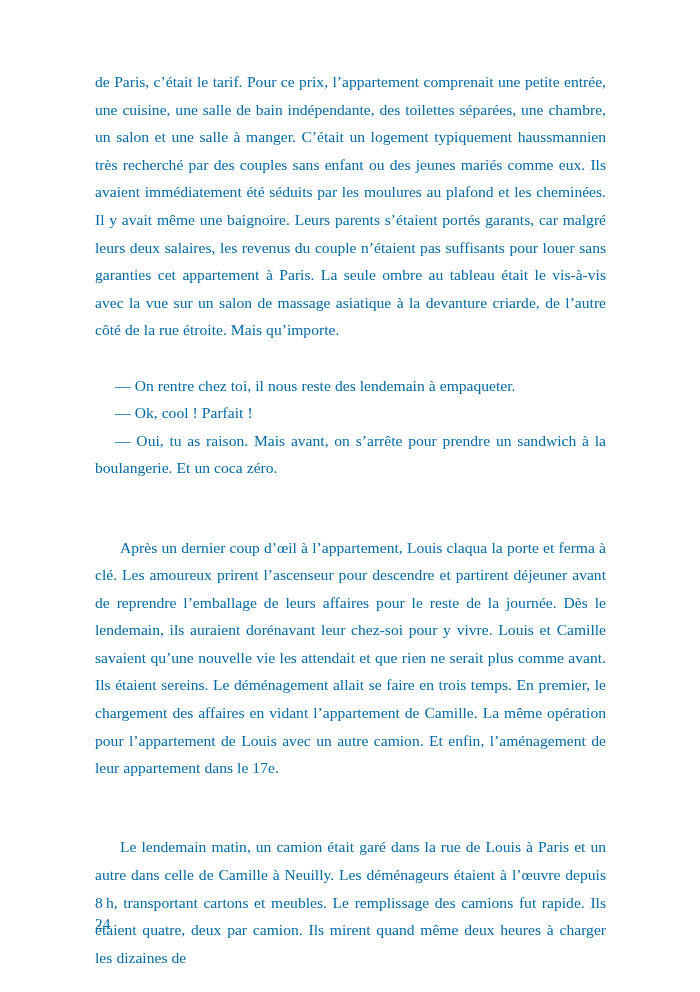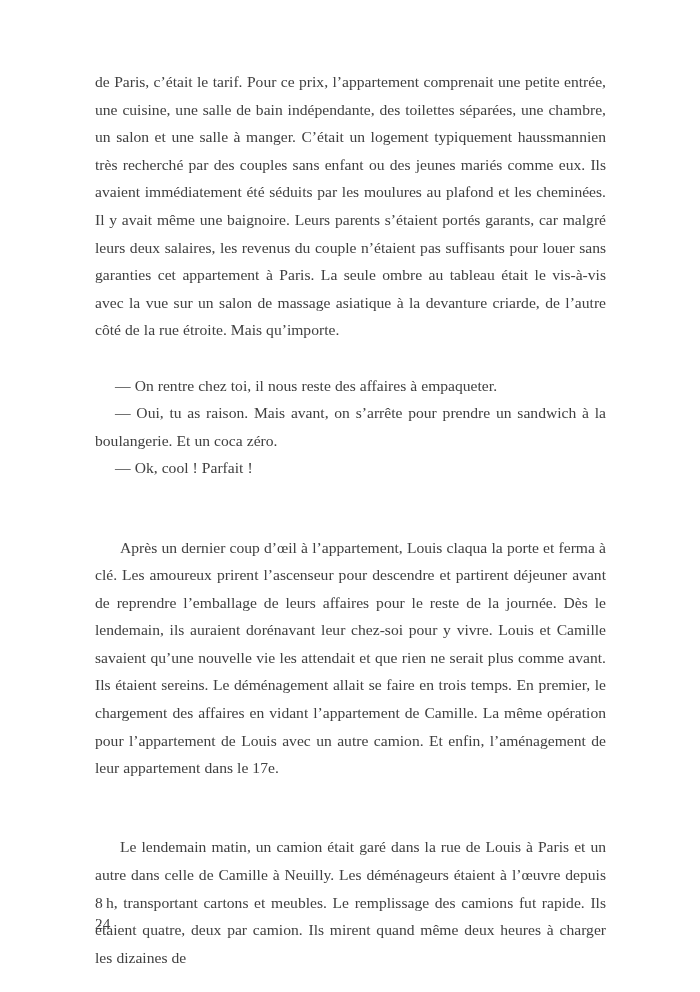--- a/index.html
+++ b/index.html
@@ -57,33 +57,33 @@
     left: 95px;
     top: 914px;
     font-size: 15.2px;
     line-height: 20px;
     letter-spacing: 0.2px;
   }
 </style>
 </head>
 <body>
 
-<div class="page" style="background: rgb(255, 255, 255); color: #404040; text-decoration: underline;">
+<div class="page" style="background: rgb(255, 255, 255); color: #0369a1; text-decoration: underline;">
 
   <div class="text-column">
 
     <p class="para continued">de Paris, c’était le tarif. Pour ce prix, l’appartement comprenait une petite entrée, une cuisine, une salle de bain indépendante, des toilettes séparées, une chambre, un salon et une salle à manger. C’était un logement typiquement haussmannien très recherché par des couples sans enfant ou des jeunes mariés comme eux. Ils avaient immédiatement été séduits par les moulures au plafond et les cheminées. Il y avait même une baignoire. Leurs parents s’étaient portés garants, car malgré leurs deux salaires, les revenus du couple n’étaient pas suffisants pour louer sans garanties cet appartement à Paris. La seule ombre au tableau était le vis-à-vis avec la vue sur un salon de massage asiatique à la devanture criarde, de l’autre côté de la rue étroite. Mais qu’importe.</p>
 
     <div class="para-gap"></div>
 
-    <p class="para dialogue">— On rentre chez toi, il nous reste des affaires à empaqueter.</p>
+    <p class="para dialogue">— On rentre chez toi, il nous reste des lendemain à empaqueter.</p>
+
+    <p class="para dialogue">— Ok, cool ! Parfait !</p>
 
     <p class="para dialogue">— Oui, tu as raison. Mais avant, on s’arrête pour prendre un sandwich à la boulangerie. Et un coca zéro.</p>
-
-    <p class="para dialogue">— Ok, cool ! Parfait !</p>
 
     <div class="para-gap"></div>
 
     <p class="para body">Après un dernier coup d’œil à l’appartement, Louis claqua la porte et ferma à clé. Les amoureux prirent l’ascenseur pour descendre et partirent déjeuner avant de reprendre l’emballage de leurs affaires pour le reste de la journée. Dès le lendemain, ils auraient dorénavant leur chez-soi pour y vivre. Louis et Camille savaient qu’une nouvelle vie les attendait et que rien ne serait plus comme avant. Ils étaient sereins. Le déménagement allait se faire en trois temps. En premier, le chargement des affaires en vidant l’appartement de Camille. La même opération pour l’appartement de Louis avec un autre camion. Et enfin, l’aménagement de leur appartement dans le 17e.</p>
 
     <div class="para-gap"></div>
 
     <p class="para body">Le lendemain matin, un camion était garé dans la rue de Louis à Paris et un autre dans celle de Camille à Neuilly. Les déménageurs étaient à l’œuvre depuis 8 h, transportant cartons et meubles. Le remplissage des camions fut rapide. Ils étaient quatre, deux par camion. Ils mirent quand même deux heures à charger les dizaines de</p>
 
   </div>

